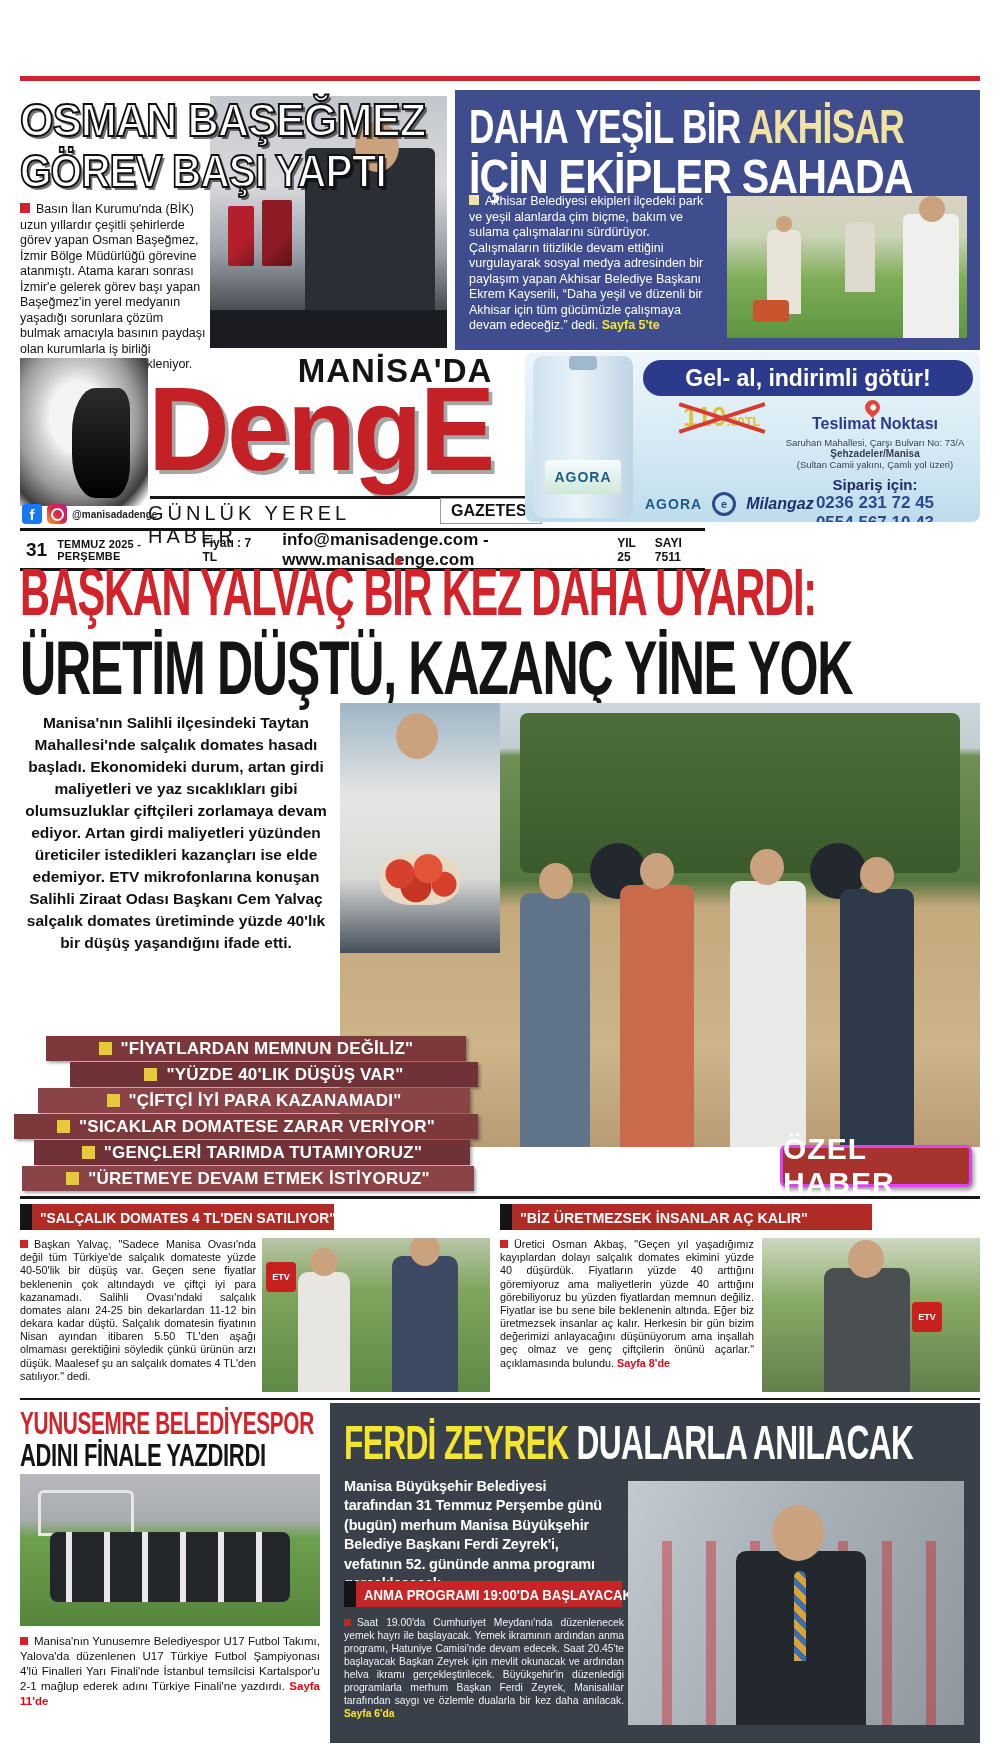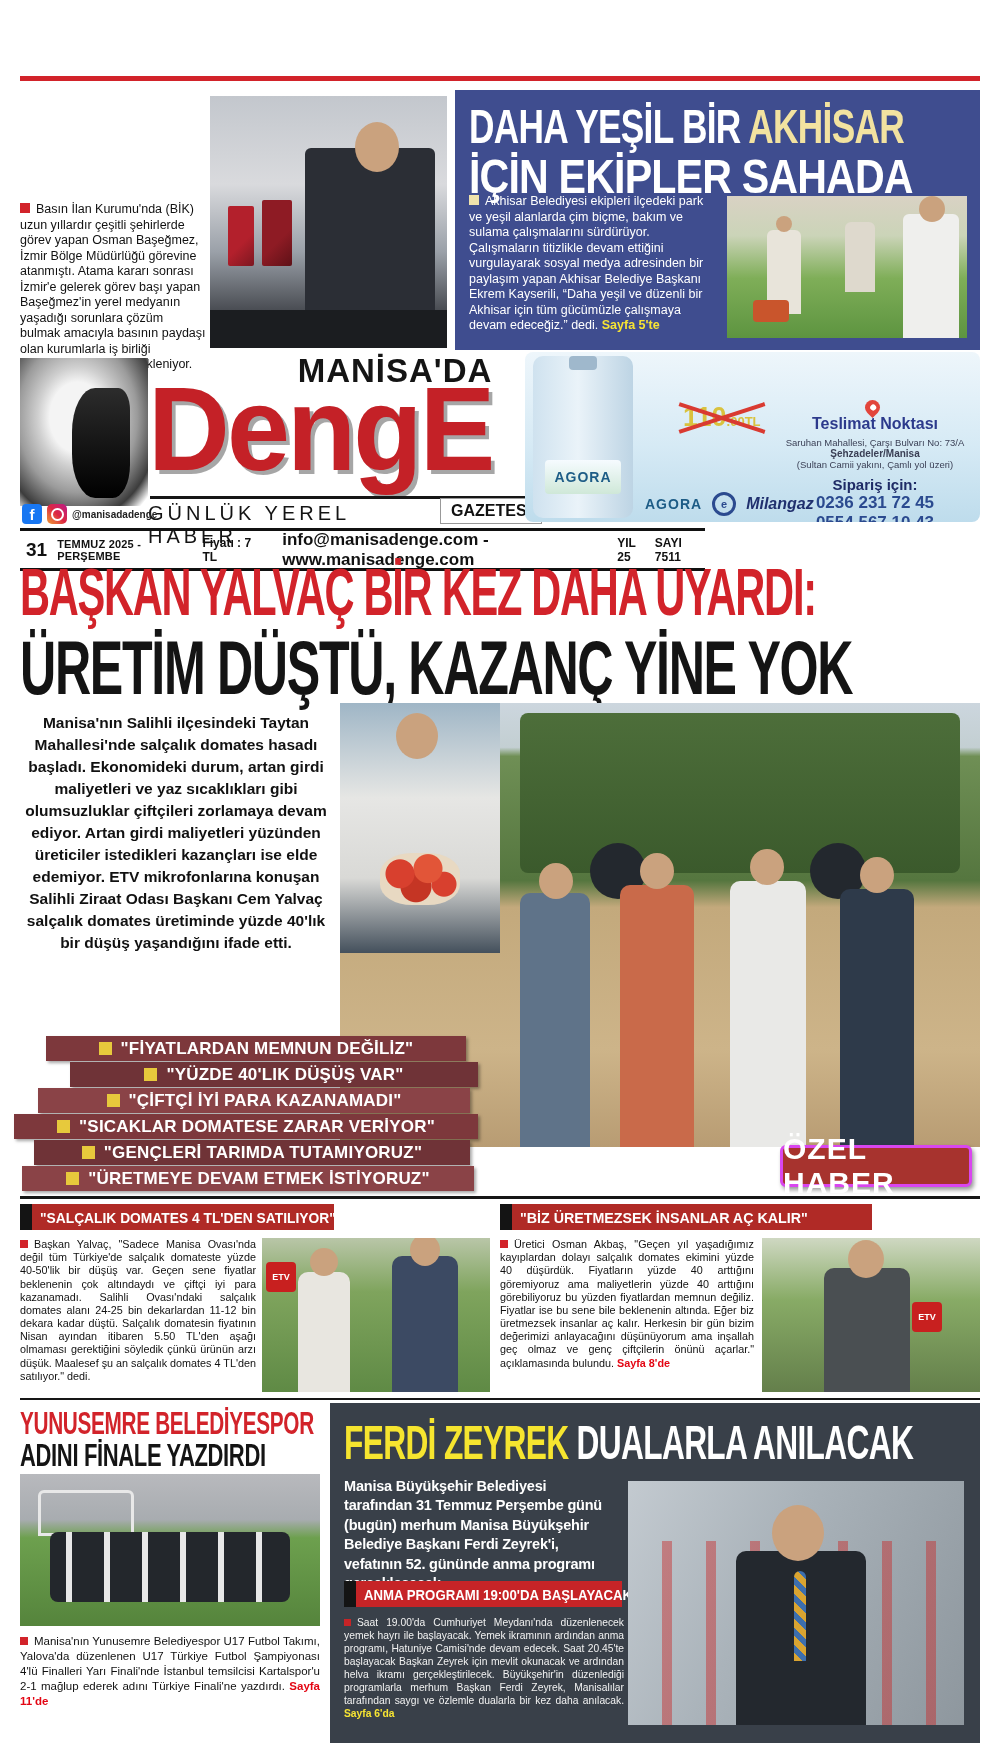--- a/index.html
+++ b/index.html
@@ -39,20 +39,24 @@
 
   <div class="abs" style="left:20px;top:90px;width:427px;height:260px;">
     <div class="photo" style="left:190px;top:6px;width:237px;height:252px;background:
            linear-gradient(180deg,#c3c7cd 0%,#d9dadd 35%,#9aa0a8 62%,#46494f 86%,#242628 100%);">
       <div class="fig" style="left:95px;top:52px;width:130px;height:170px;background:#2b2e35;"></div>
       <div class="headc" style="left:145px;top:26px;width:44px;height:50px;"></div>
       <div class="fig" style="left:18px;top:110px;width:26px;height:60px;background:linear-gradient(135deg,#b3202c 60%,#7c1720 100%);border-radius:2px;"></div>
       <div class="fig" style="left:52px;top:104px;width:30px;height:66px;background:linear-gradient(135deg,#8e1b24 60%,#5e1117 100%);border-radius:2px;"></div>
       <div class="fig" style="left:0;top:214px;width:237px;height:38px;background:#1b1d20;border-radius:0;"></div>
     </div>
+    <div class="abs" style="left:0;top:2px;z-index:3;">
+      <span class="sqz head-outline" style="font-size:47px;transform:scaleX(.92);letter-spacing:-1px;">OSMAN BAŞEĞMEZ</span><br>
+      <span class="sqz head-outline" style="font-size:47px;transform:scaleX(.86);letter-spacing:-1px;margin-top:-4px;">GÖREV BAŞI YAPTI</span>
+    </div>
     <p class="abs body-txt" style="left:0;top:112px;width:186px;margin:0;">
       <span class="bullet"></span><span>Basın İlan Kurumu'nda (BİK) uzun yıllardır çeşitli şehirlerde görev yapan Osman Başeğmez, İzmir Bölge Müdürlüğü görevine atanmıştı. Atama kararı sonrası İzmir'e gelerek görev başı yapan Başeğmez'in yerel medyanın yaşadığı sorunlara çözüm bulmak amacıyla basının paydaşı olan kurumlarla iş birliği içerisinde çalışması bekleniyor.</span>
       <span class="ref-red">Sayfa 2'de</span>
     </p>
   </div>
 
   <div class="abs" style="left:455px;top:90px;width:525px;height:260px;background:#3f4d8f;">
     <div class="abs" style="left:14px;top:8px;">
       <span class="sqz" style="font-size:49px;transform:scaleX(.72);color:#fff;letter-spacing:-1px;">
         <span>DAHA YEŞİL BİR </span><span style="color:#f2e2a0;">AKHİSAR</span>
@@ -104,20 +108,21 @@
       </span>
     </div>
   </div>
 
   <div class="abs" style="left:525px;top:352px;width:455px;height:170px;border-radius:8px;background:
          linear-gradient(180deg,#eef6fb 0%,#d6eaf5 55%,#bedcec 100%);overflow:hidden;">
     <div class="photo" style="left:8px;top:4px;width:100px;height:162px;background:linear-gradient(90deg,#cfe2ef 0%,#eaf3f9 45%,#bdd4e4 100%);border-radius:10px;">
       <div class="fig" style="left:36px;top:0;width:28px;height:14px;background:#9fb8cc;border-radius:4px;"></div>
       <div class="abs" style="left:12px;top:104px;width:76px;height:34px;background:linear-gradient(180deg,#f6fbff,#cfe8d8);border-radius:4px;display:flex;align-items:center;justify-content:center;font-weight:bold;color:#1d5c86;font-size:14px;letter-spacing:1px;">AGORA</div>
     </div>
+    <div class="abs" style="left:118px;top:8px;width:330px;height:36px;background:#2c3a8c;border-radius:18px;color:#fff;display:flex;align-items:center;justify-content:center;font-size:23px;font-weight:bold;">Gel- al, indirimli götür!</div>
     <div class="abs" style="left:158px;top:50px;">
       <span class="strike" style="color:#d9c23e;font-weight:bold;font-size:27px;">
         <span>110</span><span style="font-size:13px;">.00</span><span style="font-size:13px;">TL</span>
         <i></i><em></em>
       </span>
     </div>
     <div class="abs" style="left:252px;top:48px;width:196px;">
       <div style="display:flex;align-items:center;justify-content:center;flex-direction:column;">
         <span class="pin"></span>
         <span style="color:#2c3a8c;font-weight:bold;font-size:16px;">Teslimat Noktası</span>

